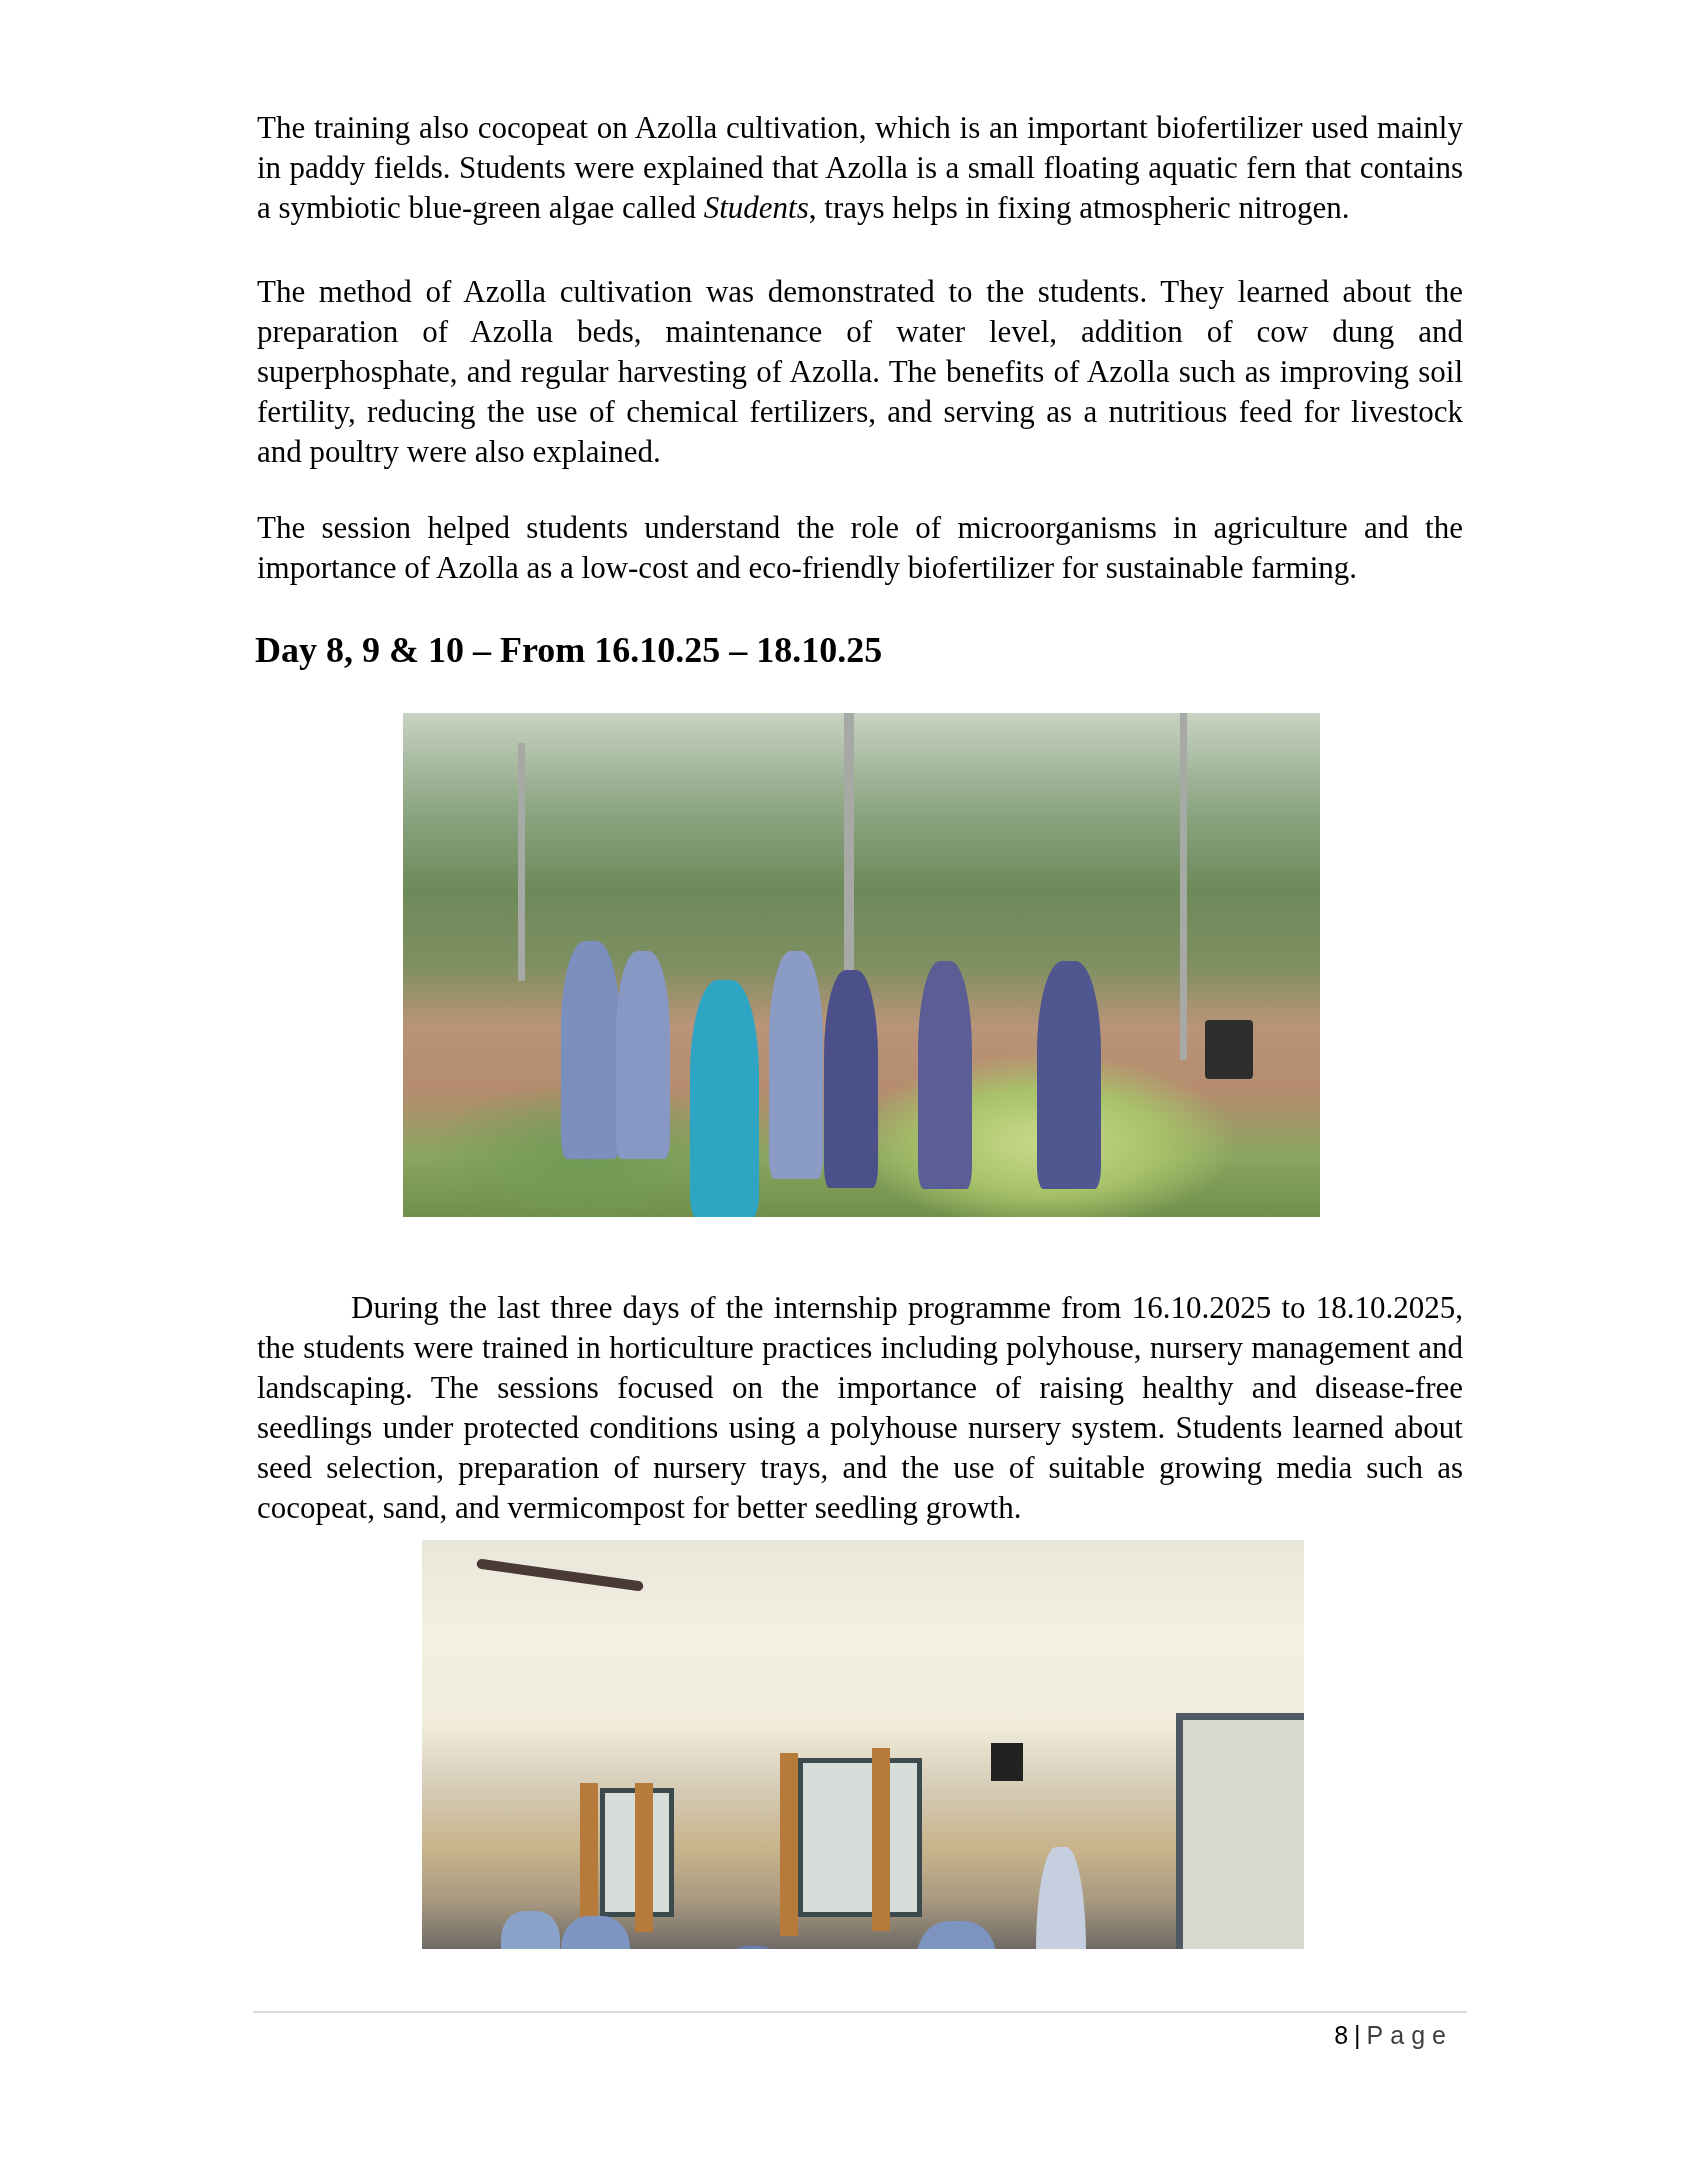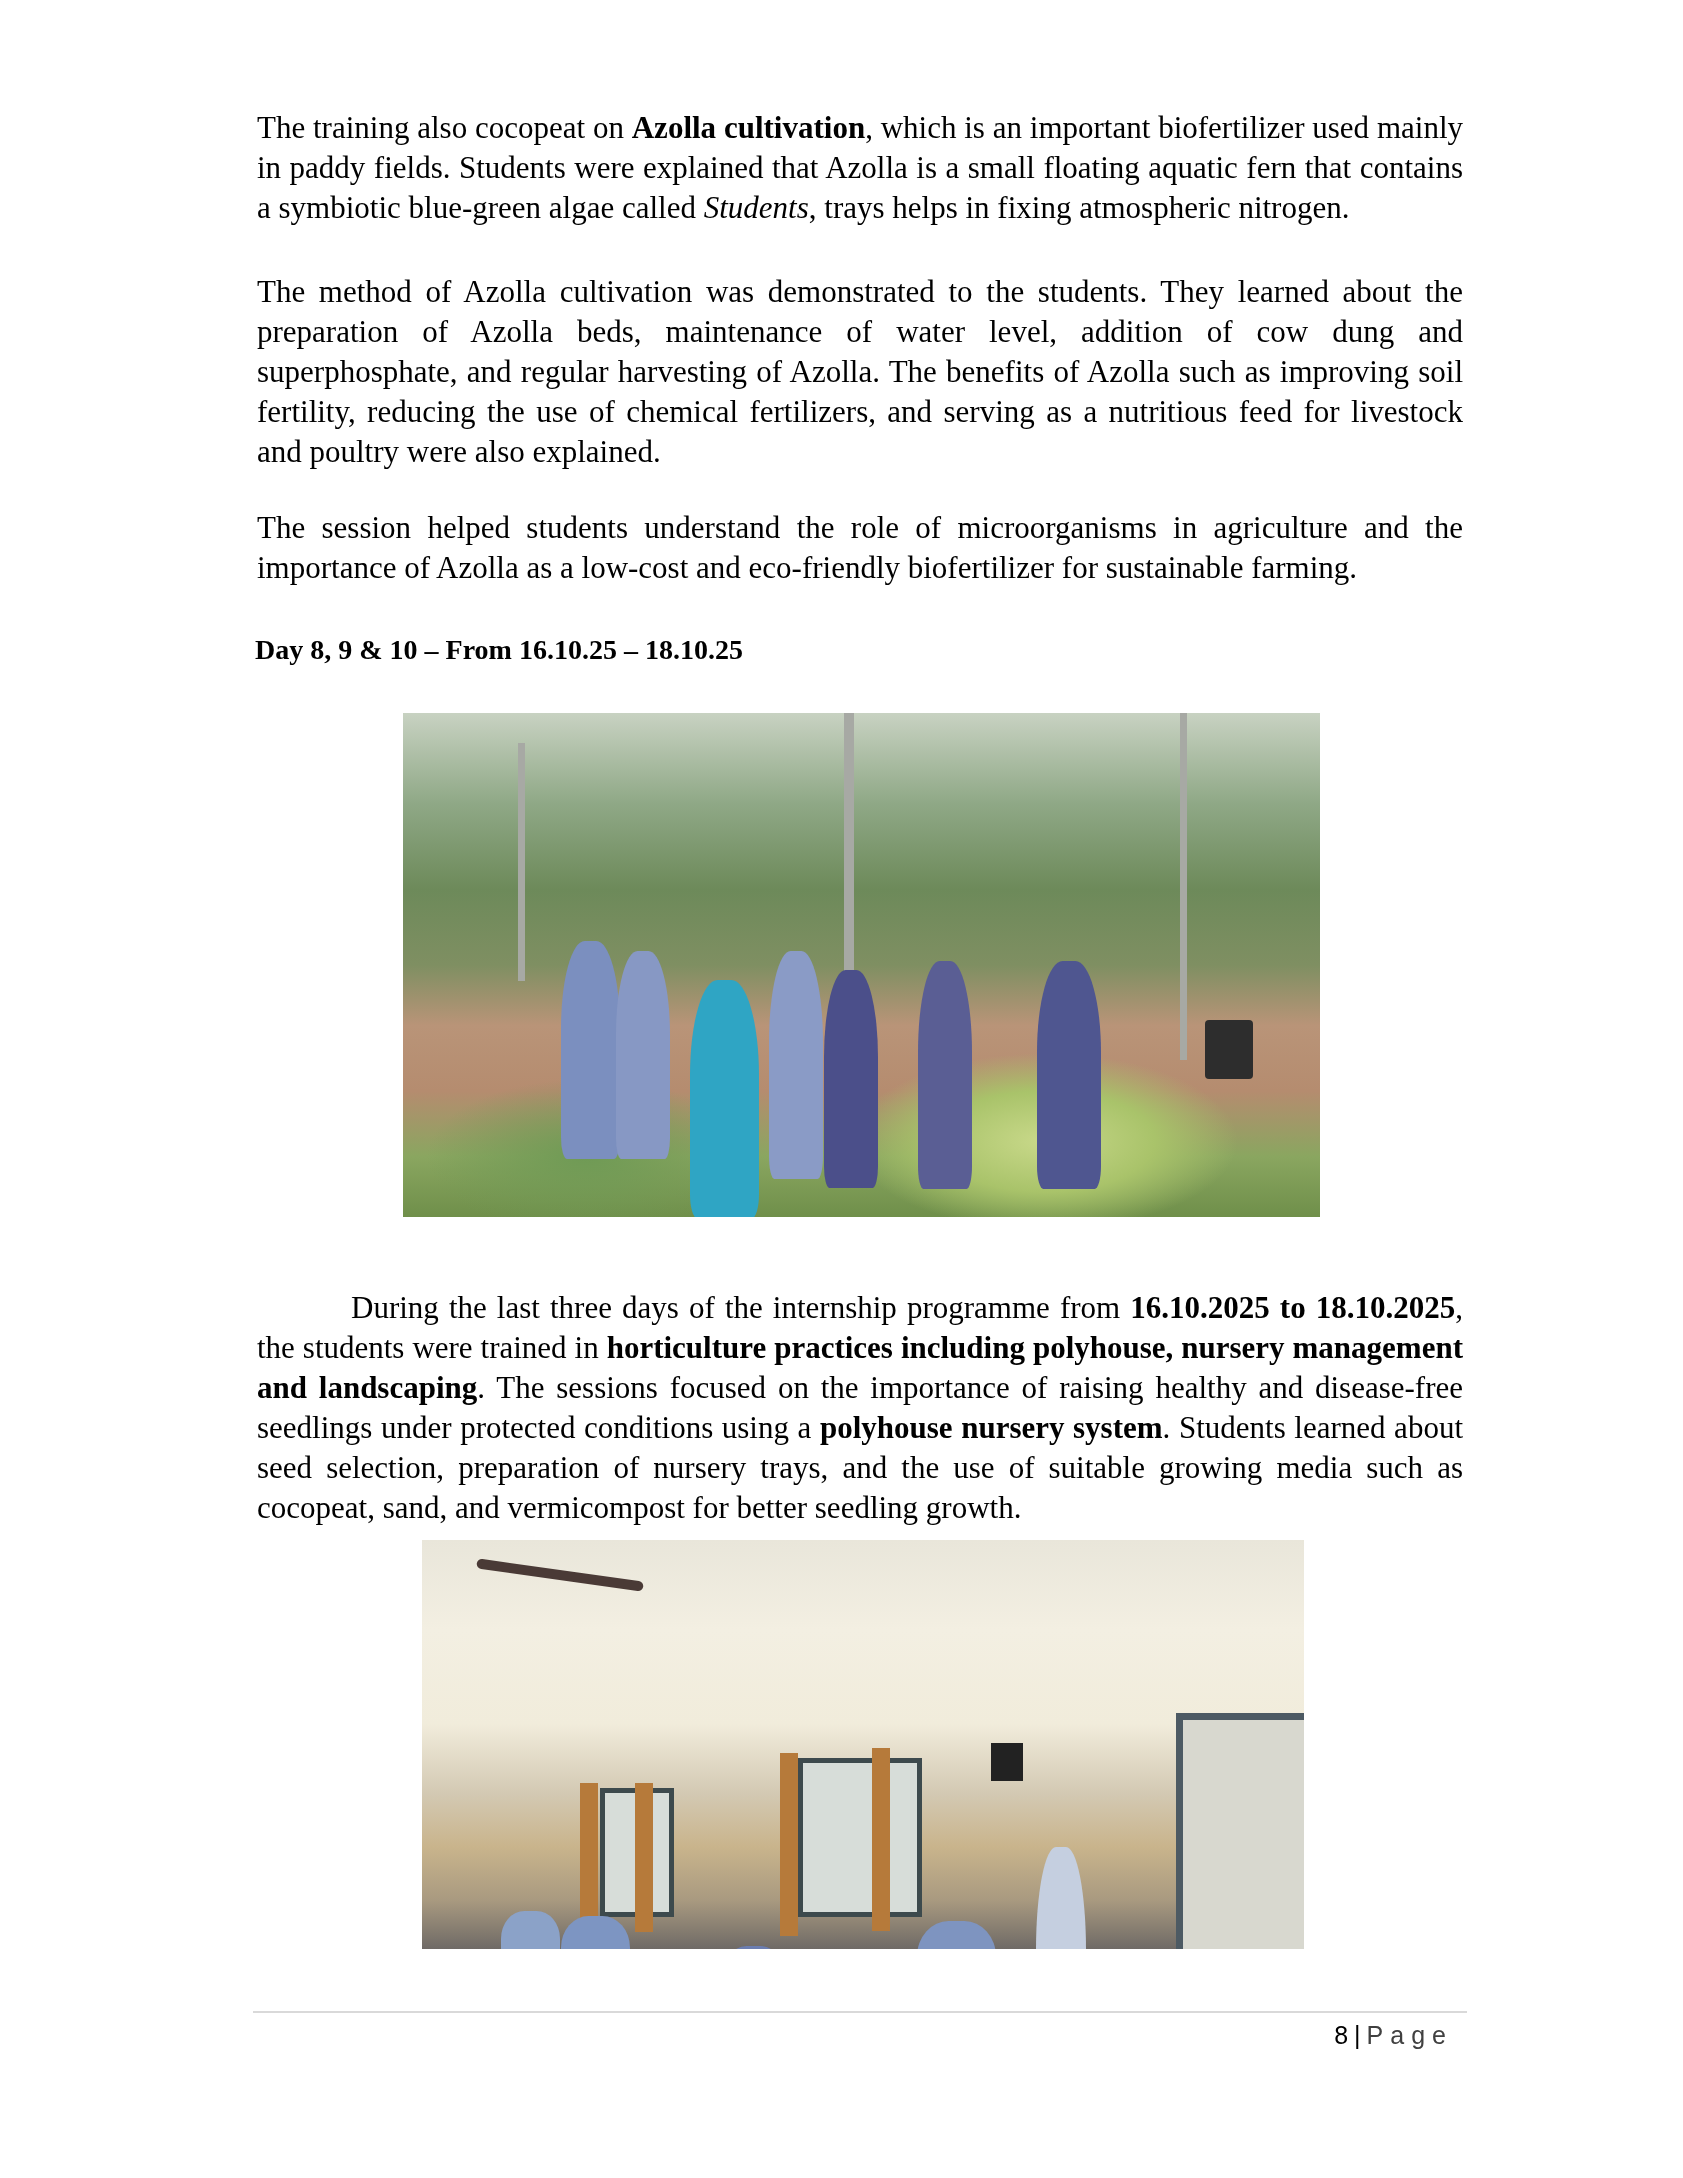--- a/index.html
+++ b/index.html
@@ -1,26 +1,26 @@
 <!DOCTYPE html>
 <html><head>
 <meta charset="utf-8">
 <style>
   html, body { margin:0; padding:0; background:#ffffff; }
   body { width:1683px; height:2178px; position:relative; overflow:hidden;
          font-family:"Liberation Serif", "DejaVu Serif", serif; color:#000; }
   .page { position:absolute; left:0; top:0; width:1683px; height:2178px; background:#fff; }
   .para { position:absolute; left:257px; width:1206px; font-size:31px; line-height:40px;
           text-align:justify; margin:0; }
-  .para b { font-weight:bold; }
+  .para b { font-weight:normal; }
   .para i { font-style:italic; }
   #p1 { top:108px; }
   #p2 { top:272px; }
   #p3 { top:508px; }
-  #heading { position:absolute; left:255px; top:628px; font-size:28px; font-weight:bold;
+  #heading { position:absolute; left:255px; top:628px; font-size:36px; font-weight:bold;
              margin:0; line-height:44px; white-space:nowrap; }
   #p4 { top:1288px; text-indent:94px; }
   .photo { position:absolute; overflow:hidden; }
   #photo1 { left:403px; top:713px; width:917px; height:504px;
     background:
       radial-gradient(ellipse 30% 25% at 70% 85%, #c9d98a 0%, #a9c36a 40%, rgba(120,160,70,0) 70%),
       radial-gradient(ellipse 25% 22% at 20% 88%, #6f9a55 0%, rgba(90,130,70,0) 70%),
       linear-gradient(to bottom, #c8d2c2 0%, #8fa886 18%, #6d8a5a 35%, #7f8f62 50%, #b99478 62%, #b58c6f 75%, #8aa660 88%, #6f8f4a 100%); }
   #photo2 { left:422px; top:1540px; width:882px; height:409px;
     background:

